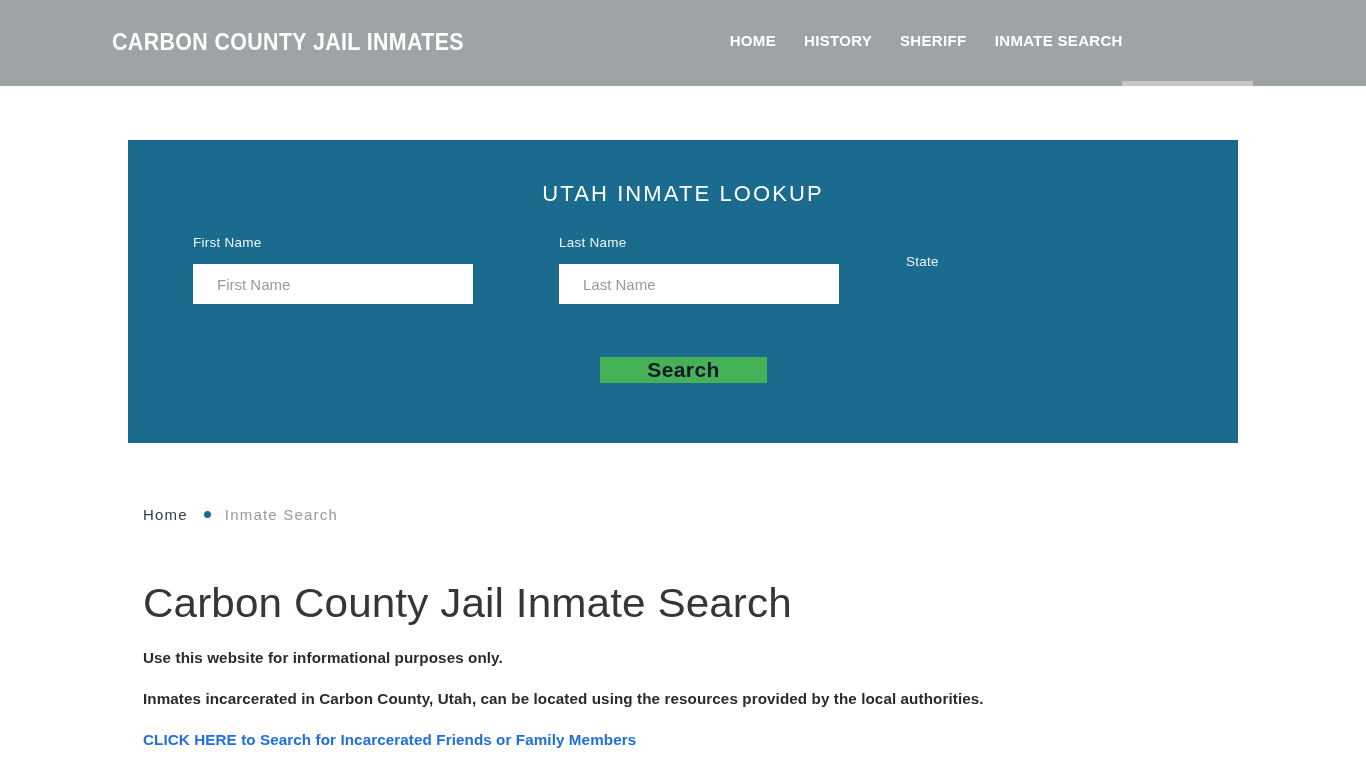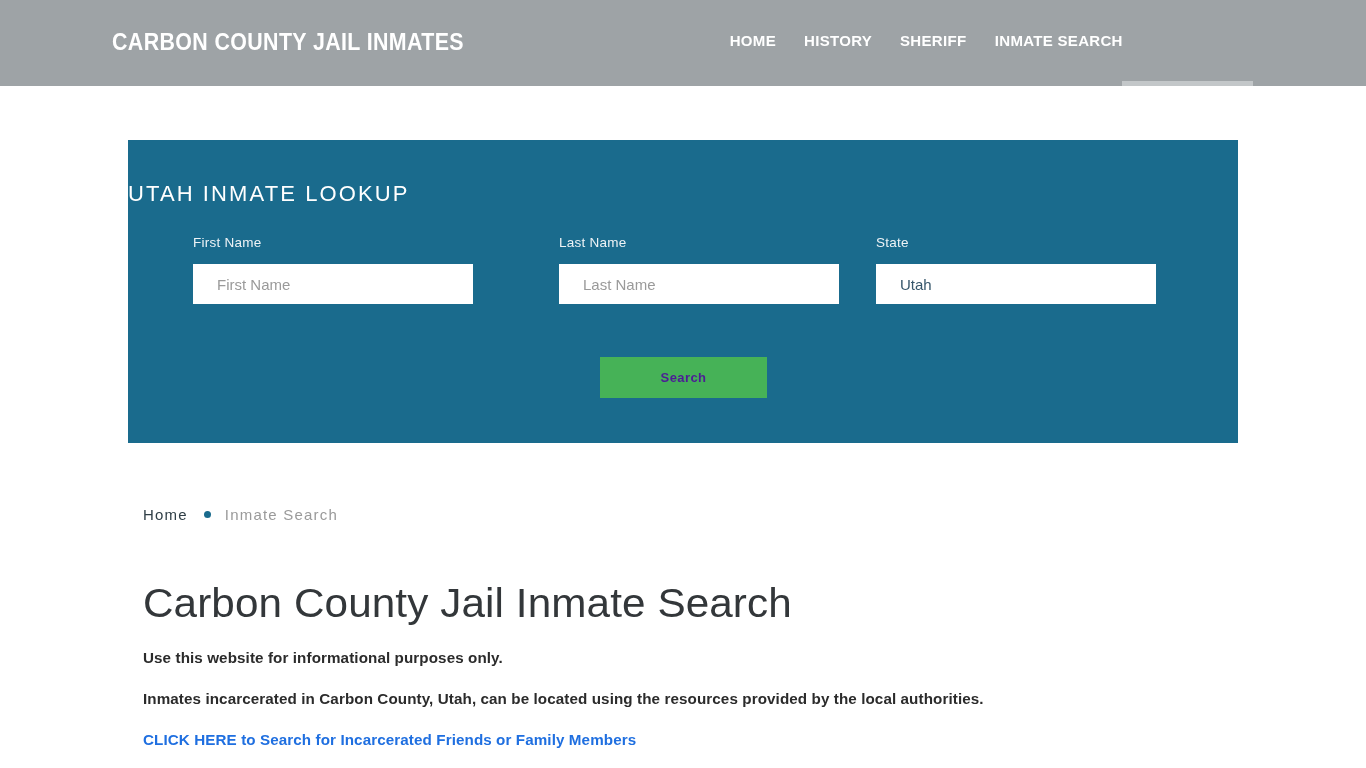--- a/index.html
+++ b/index.html
@@ -76,21 +76,21 @@
     top: 140px;
     width: 1110px;
     height: 303px;
     background: #1a6b8d;
   }
   .panel-title {
     position: absolute;
     left: 0;
     top: 41px;
     width: 1110px;
-    text-align: left;
+    text-align: center;
     color: #ffffff;
     font-size: 22px;
     font-weight: normal;
     letter-spacing: 2.1px;
     font-family: "Liberation Sans", sans-serif;
   }
   .field {
     position: absolute;
     top: 95px;
   }
@@ -111,33 +111,33 @@
     border: none;
     outline: none;
     padding: 0 0 0 24px;
     font-size: 15px;
     color: #36566b;
     font-family: "Liberation Sans", sans-serif;
   }
   .field-input::placeholder { color: #9a9a9a; opacity: 1; }
   .field-first { left: 65px; }
   .field-last  { left: 431px; }
-  .field-state { left: 748px; }
+  .field-state { left: 778px; margin-top: 19px; }
   .field-state .field-input { color: #36566b; }
 
   .search-button {
     position: absolute;
     left: 472px;
     top: 217px;
     width: 167px;
-    height: 41px;
+    height: 26px;
     background: #46b257;
     border: none;
-    color: #4c1d95;
-    font-size: 13px;
+    color: #0f172a;
+    font-size: 21px;
     font-weight: bold;
     letter-spacing: 0.4px;
     cursor: pointer;
     font-family: "Liberation Sans", sans-serif;
   }
 
   
   .content {
     position: absolute;
     left: 143px;
@@ -228,21 +228,20 @@
     <input class="field-input" type="text" placeholder="First Name" style="">
   </div>
 
   <div class="field field-last">
     <label class="field-label">Last Name</label>
     <input class="field-input" type="text" placeholder="Last Name" style="">
   </div>
 
   <div class="field field-state">
     <label class="field-label">State</label>
-    <input class="field-input" type="text" value="Utah" style="">
   </div>
 
   <button class="search-button">Search</button>
 </section>
 
 <main class="content">
   <div class="breadcrumb">
     <a class="crumb-home" href="#">Home</a>
     <span class="crumb-dot"></span>
     <span class="crumb-current">Inmate Search</span>

